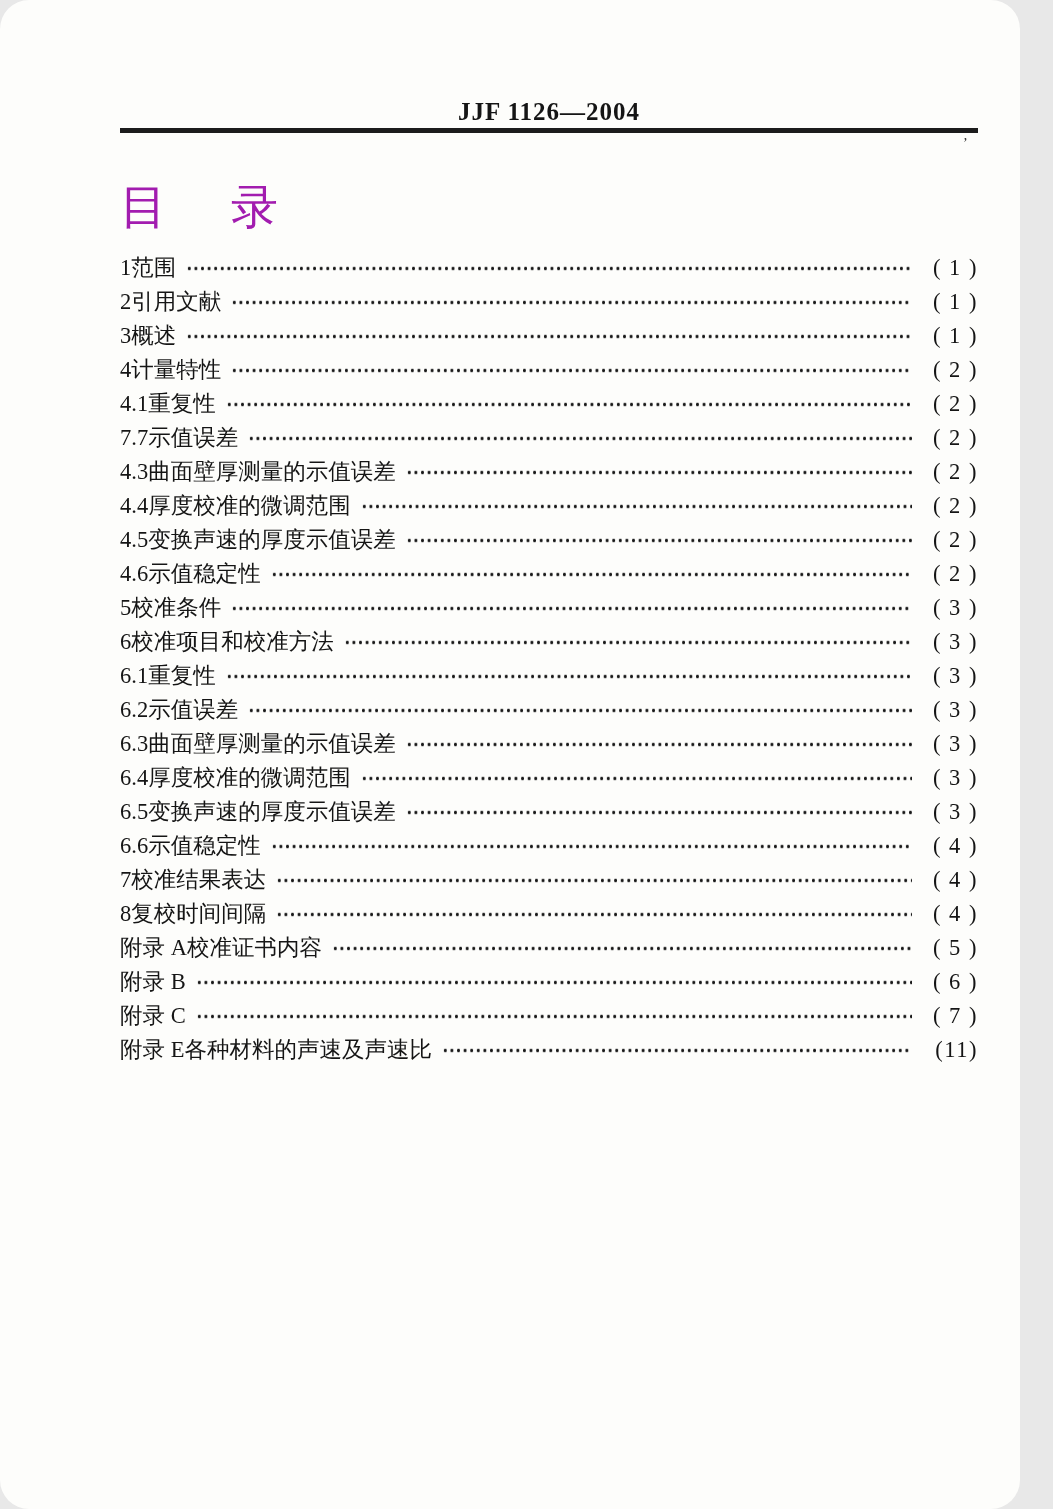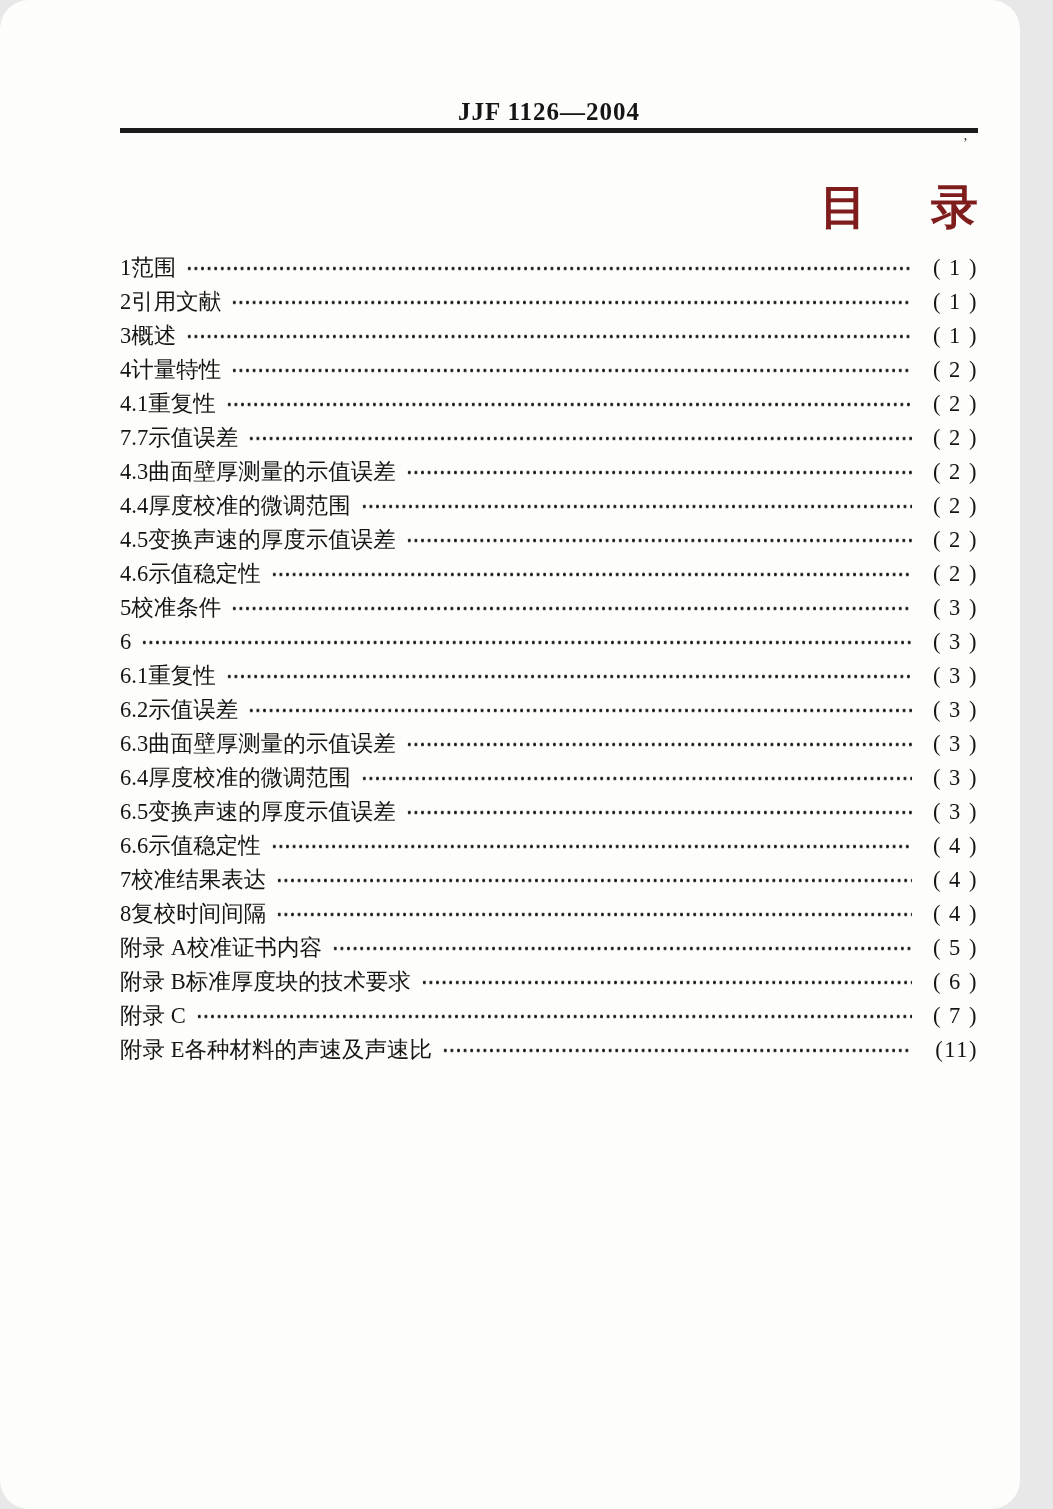--- a/index.html
+++ b/index.html
@@ -44,25 +44,25 @@
     font-size: 14px;
     color: #2a2a2a;
   }
   
   .doc-title {
     position: absolute;
     top: 176px;
     left: 120px;
     width: 858px;
     margin: 0;
-    text-align: right;
+    text-align: left;
     font-family: "Liberation Sans", "DejaVu Sans", sans-serif;
     font-size: 47px;
-    font-weight: bold;
-    color: #7f1d1d;
+    font-weight: normal;
+    color: #a21caf;
   }
   .doc-title .gap-right {
     margin-left: 64px;
   }
   
   .toc {
     position: absolute;
     top: 251px;
     left: 120px;
     width: 858px;
@@ -188,20 +188,21 @@
 
   <div class="toc-row">
     <span class="toc-num">5</span>
     <span class="toc-title">校准条件</span>
     <span class="toc-leader"></span>
     <span class="toc-page">( 3 )</span>
   </div>
 
   <div class="toc-row">
     <span class="toc-num">6</span>
+    <span class="toc-title">校准项目和校准方法</span>
     <span class="toc-leader"></span>
     <span class="toc-page">( 3 )</span>
   </div>
 
   <div class="toc-row">
     <span class="toc-num">6.1</span>
     <span class="toc-title">重复性</span>
     <span class="toc-leader"></span>
     <span class="toc-page">( 3 )</span>
   </div>
@@ -257,21 +258,20 @@
 
   <div class="toc-row">
     <span class="toc-num">附录 A</span>
     <span class="toc-title">校准证书内容</span>
     <span class="toc-leader"></span>
     <span class="toc-page">( 5 )</span>
   </div>
 
   <div class="toc-row">
     <span class="toc-num">附录 B</span>
-    <span class="toc-title">标准厚度块的技术要求</span>
     <span class="toc-leader"></span>
     <span class="toc-page">( 6 )</span>
   </div>
 
   <div class="toc-row">
     <span class="toc-num">附录 C</span>
     <span class="toc-leader"></span>
     <span class="toc-page">( 7 )</span>
   </div>
 

